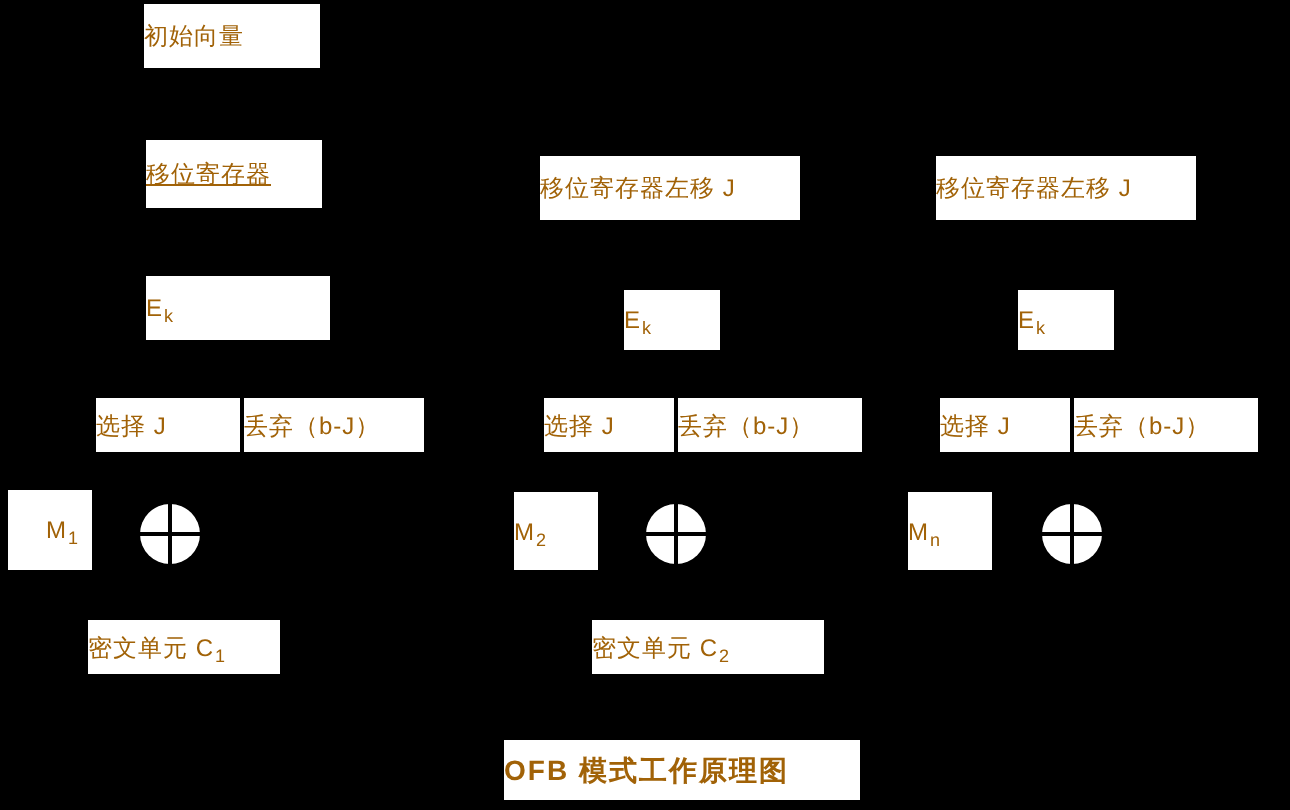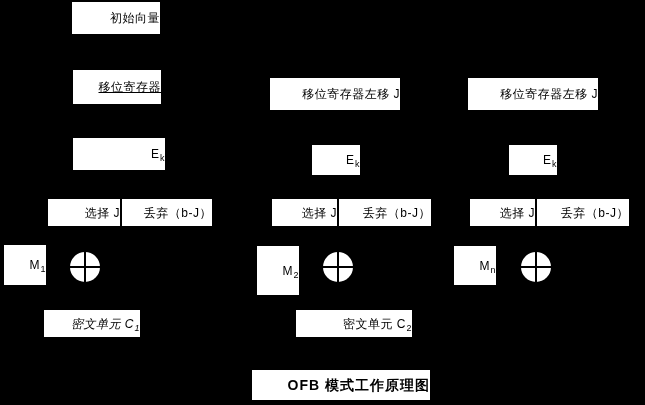--- a/index.html
+++ b/index.html
@@ -12,46 +12,45 @@
     position: relative;
     width: 645px;
     height: 405px;
     background: #000000;
     overflow: hidden;
     font-family: "Liberation Sans", "DejaVu Sans", sans-serif;
   }
   .box {
     position: absolute;
     background: #ffffff;
-    color: #000000;
+    color: #a16207;
     box-sizing: border-box;
     display: flex;
     align-items: center;
-    justify-content: flex-end;
+    justify-content: flex-start;
     font-size: 12px;
     line-height: 1;
     letter-spacing: 0.5px;
     white-space: nowrap;
   }
   .box.serif {
     font-family: Liberation Sans, sans-serif;
   }
   .box sub {
     font-size: 9px;
     line-height: 0;
     vertical-align: baseline;
     position: relative;
     top: 3px;
     padding-left: 0.5px;
   }
   .title-box {
     font-weight: bold;
     font-size: 14px;
     letter-spacing: 1px;
-    padding-left: 24px;
   }
   .xor {
     position: absolute;
     background: #ffffff;
     border-radius: 50%;
     box-sizing: border-box;
   }
   .xor::before,
   .xor::after {
     content: "";
@@ -97,41 +96,41 @@
   <div class="box" style="left:122px; top:199px; width:90px; height:27px;">
     <span>丢弃（b-J）</span>
   </div>
 
   <div class="box serif" style="left:4px; top:245px; width:42px; height:40px;padding-left:19px;">
     <span><span>M</span><sub>1</sub></span>
   </div>
 
   <div class="xor" style="left:70px; top:252px; width:30px; height:30px;"></div>
 
-  <div class="box serif" style="left:44px; top:310px; width:96px; height:27px; font-family:'Liberation Sans', sans-serif;font-style:italic;">
+  <div class="box serif" style="left:44px; top:310px; width:96px; height:27px; font-family:'Liberation Sans', sans-serif;">
     <span><span>密文单元 C</span><sub>1</sub></span>
   </div>
 
   <div class="box" style="left:270px; top:78px; width:130px; height:32px;">
     <span>移位寄存器左移 J</span>
   </div>
 
   <div class="box serif" style="left:312px; top:145px; width:48px; height:30px;">
     <span><span>E</span><sub>k</sub></span>
   </div>
 
   <div class="box" style="left:272px; top:199px; width:65px; height:27px;">
     <span>选择 J</span>
   </div>
 
   <div class="box" style="left:339px; top:199px; width:92px; height:27px;">
     <span>丢弃（b-J）</span>
   </div>
 
-  <div class="box serif" style="left:257px; top:246px; width:42px; height:49px;">
+  <div class="box serif" style="left:257px; top:246px; width:42px; height:39px;">
     <span><span>M</span><sub>2</sub></span>
   </div>
 
   <div class="xor" style="left:323px; top:252px; width:30px; height:30px;"></div>
 
   <div class="box" style="left:296px; top:310px; width:116px; height:27px;">
     <span><span>密文单元 C</span><sub>2</sub></span>
   </div>
 
   <div class="box" style="left:468px; top:78px; width:130px; height:32px;">

